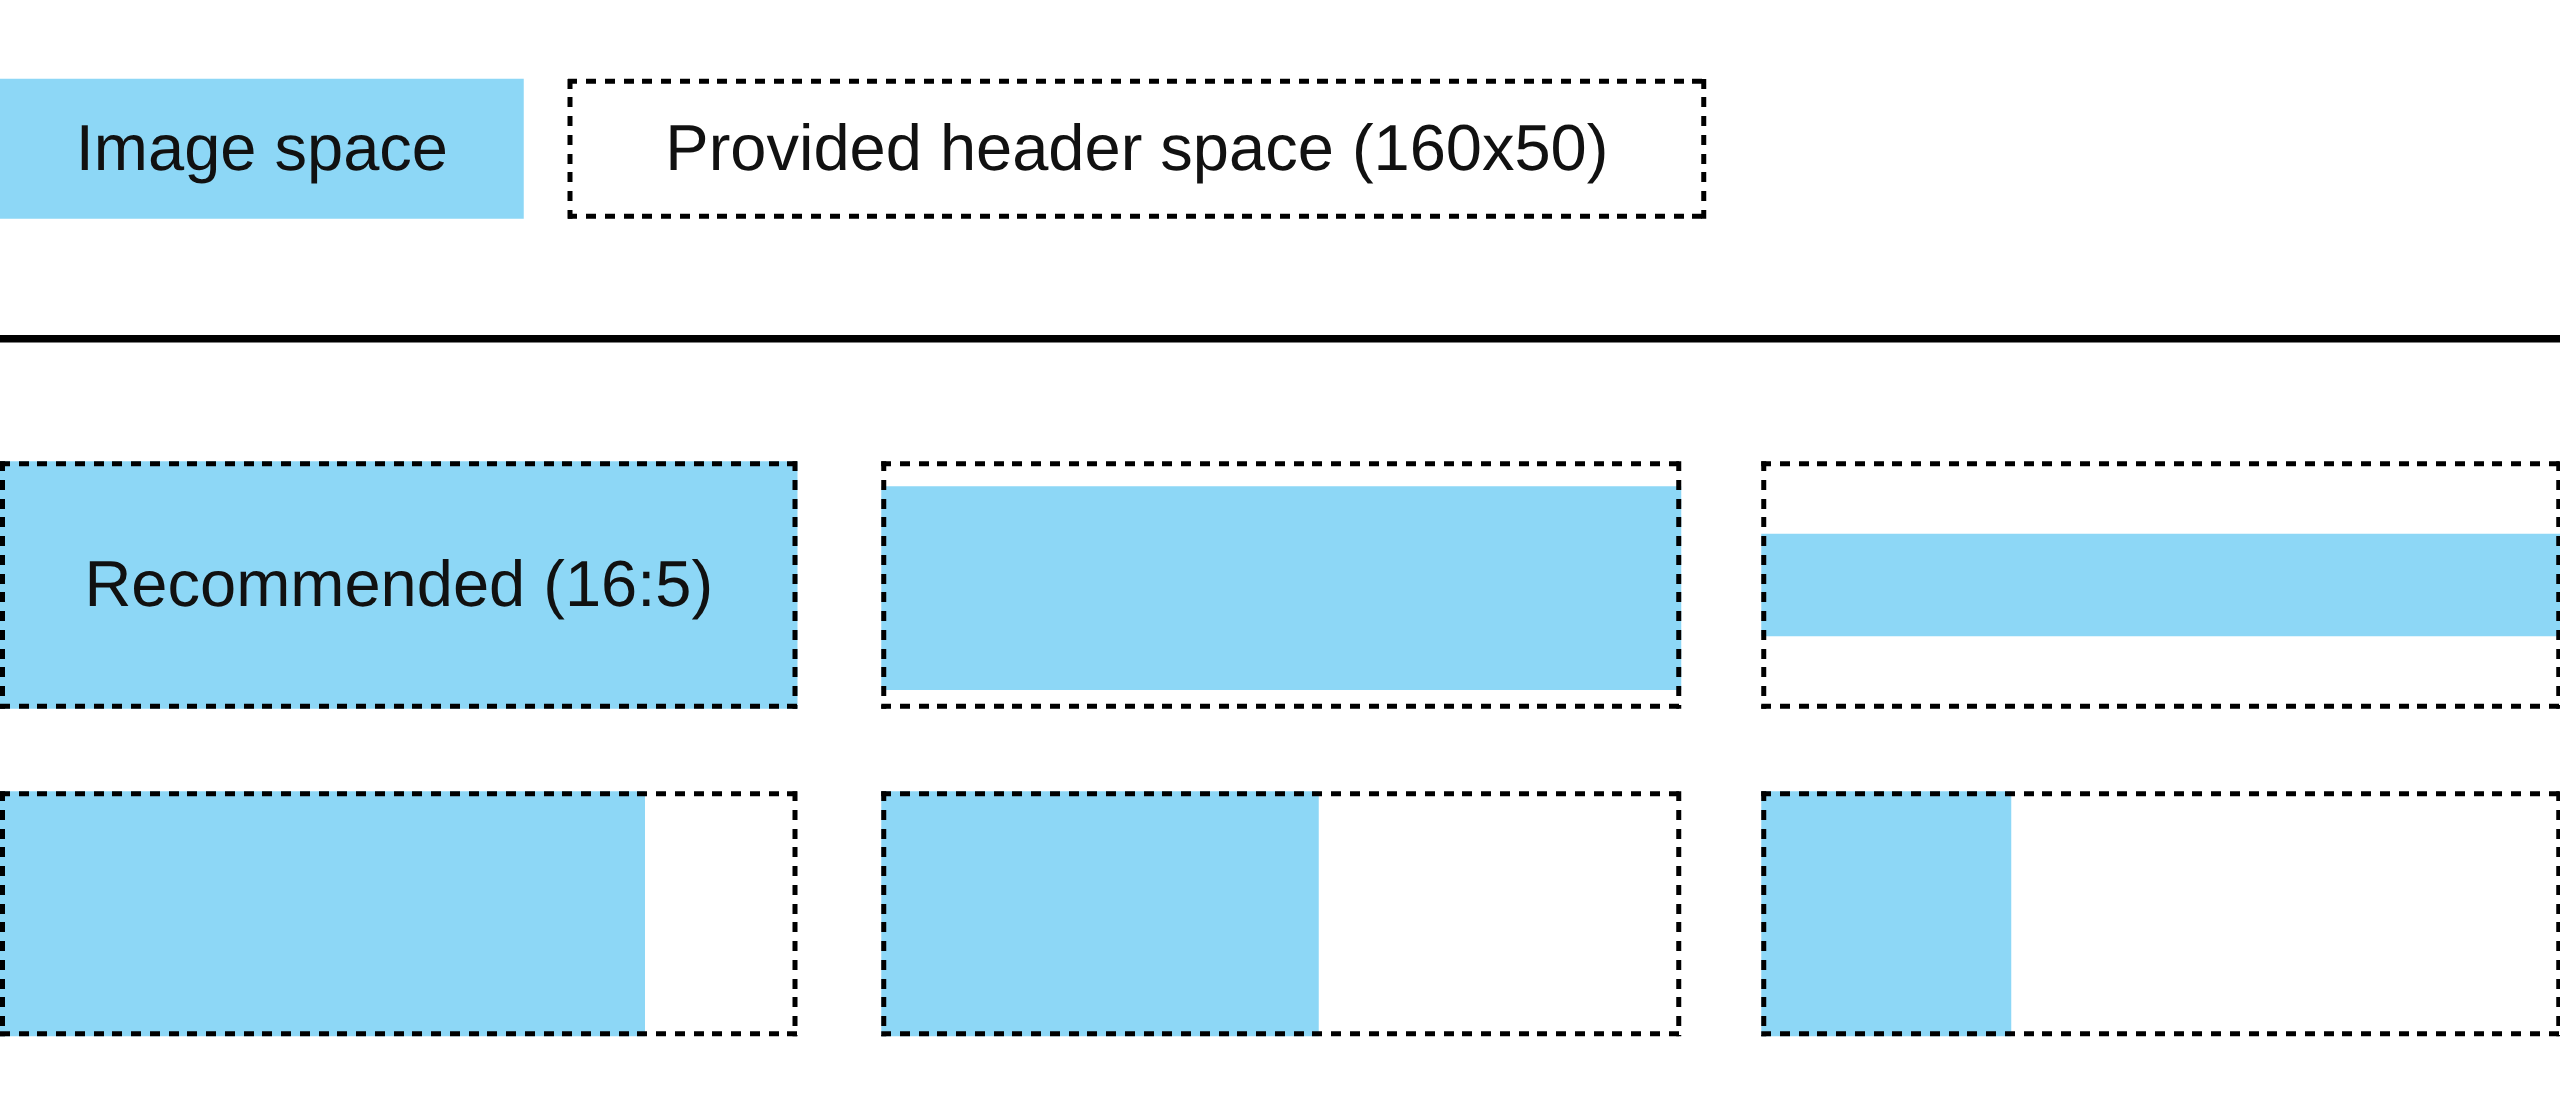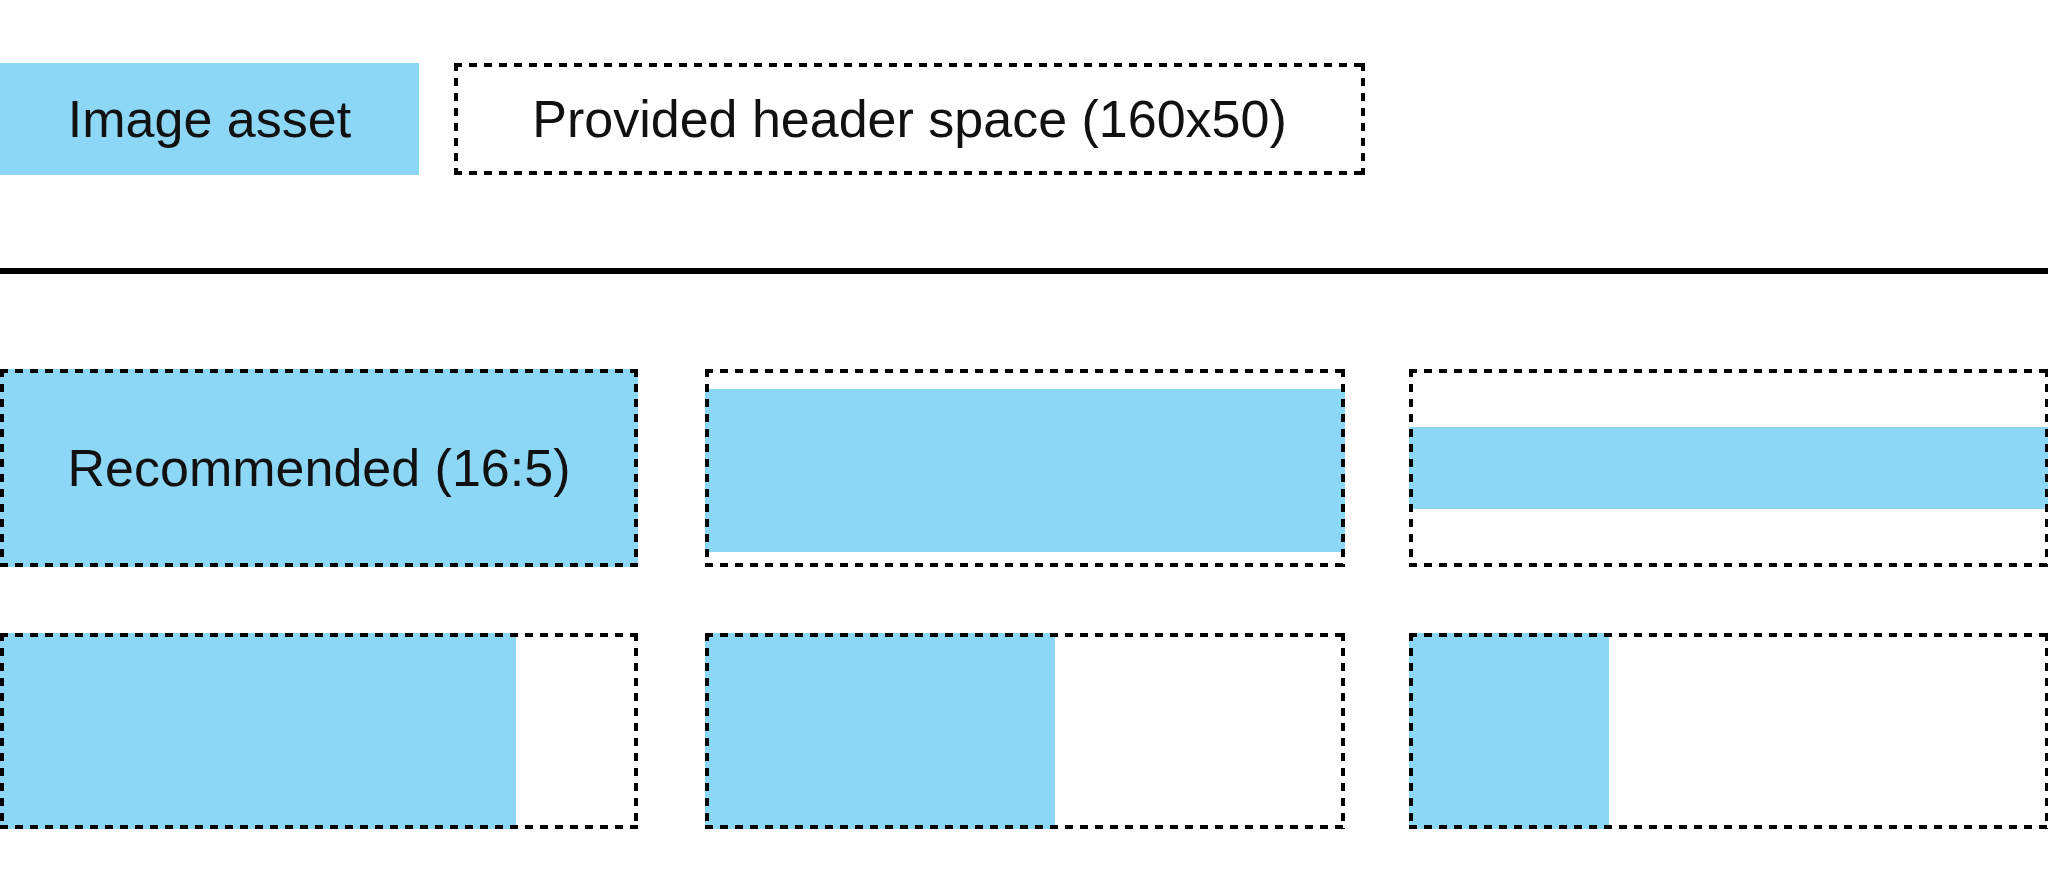--- a/index.html
+++ b/index.html
@@ -71,21 +71,21 @@
     letter-spacing: 0;
     white-space: nowrap;
   }
 </style>
 </head>
 <body>
 
 <div class="canvas">
 
   <div class="swatch">
-    <span class="label">Image asset</span>
+    <span class="label">Image space</span>
   </div>
 
   <div class="dashed header-space">
     <span class="label">Provided header space (160x50)</span>
   </div>
 
   <div class="divider"></div>
 
   <div class="dashed ex row-top col-1">
     <div class="fill" style="left: 0px; top: 0px; width: 100%; height: 100%;"></div>

